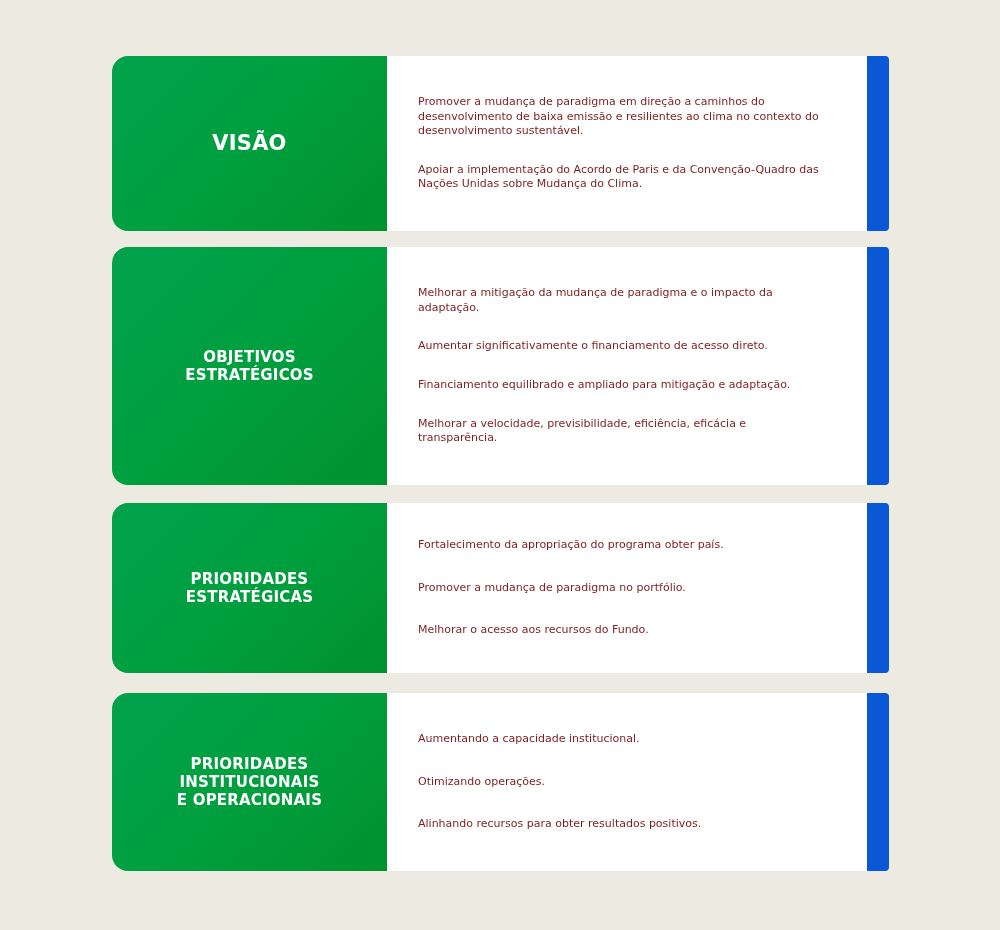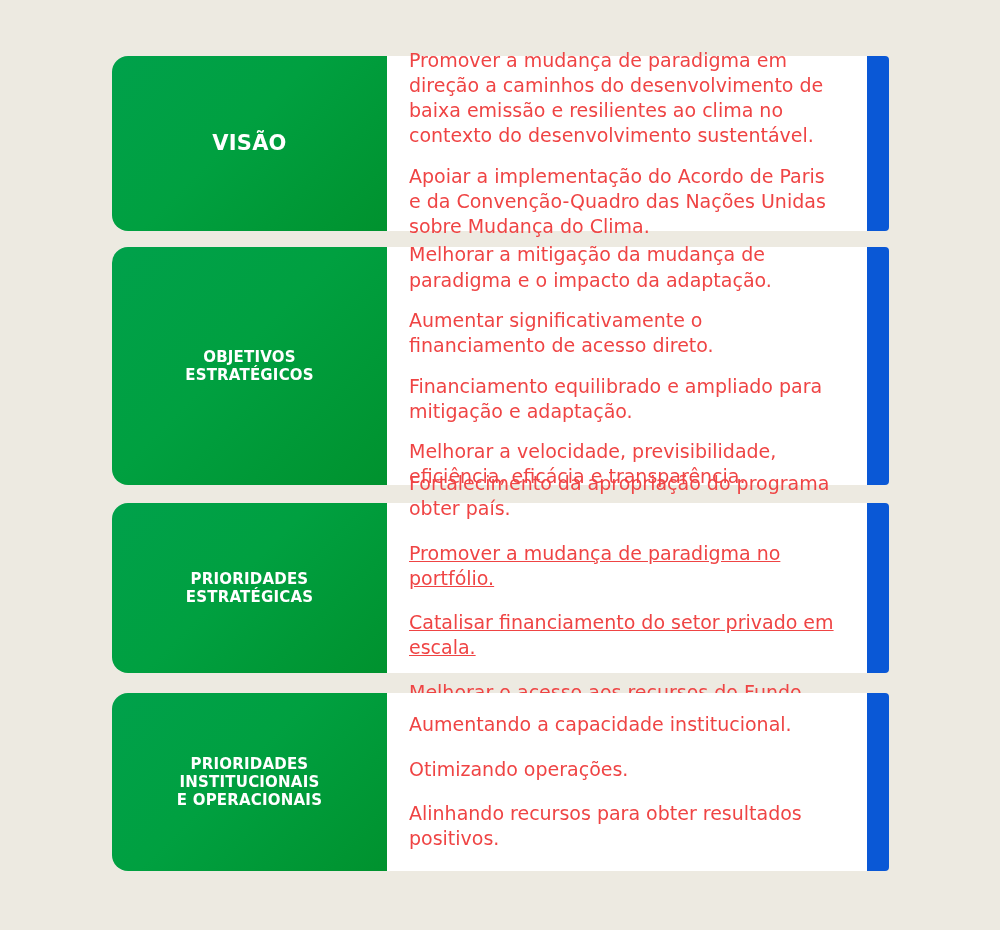--- a/index.html
+++ b/index.html
@@ -52,42 +52,42 @@
     position: relative;
     flex: 1;
     background: #ffffff;
     display: flex;
     flex-direction: column;
     justify-content: center;
     padding: 10px 30px 10px 22px;
     box-sizing: border-box;
   }
   .content-cell p {
-    margin: 0;
-    color: #ef4444;
-    font-size: 19px;
+    margin: 9px;
+    color: #7f1d1d;
+    font-size: 11px;
     line-height: 1.33;
   }
   .content-cell p + p {
     margin-top: 15px;
   }
   .accent-bar {
     width: 22px;
     background: #0a58d6;
     border-radius: 0 4px 4px 0;
   }
   
   #row-0 { left: 112px; top: 56px; width: 777px; height: 175px; }
   #row-1 { left: 112px; top: 247px; width: 777px; height: 238px; }
   #row-2 { left: 112px; top: 503px; width: 777px; height: 170px; }
   #row-3 { left: 112px; top: 693px; width: 777px; height: 178px; }
 
   #row-0 .content-cell { padding-top: 14px; padding-bottom: 14px; }
   #row-1 .content-cell p + p { margin-top: 15px; }
-  #row-2 .content-cell p + p { margin-top: 19px; text-decoration: underline; }
+  #row-2 .content-cell p + p { margin-top: 19px; }
   #row-3 .content-cell p + p { margin-top: 19px; }
 </style>
 </head>
 <body>
 
 <div id="board">
 
   <div class="row" id="row-0">
     <div class="label-cell">
       <div class="label-text big">VISÃO</div>
@@ -114,21 +114,20 @@
   </div>
 
   <div class="row" id="row-2">
     <div class="label-cell">
       <div class="label-text">PRIORIDADES
 ESTRATÉGICAS</div>
     </div>
     <div class="content-cell">
       <p>Fortalecimento da apropriação do programa obter país.</p>
       <p>Promover a mudança de paradigma no portfólio.</p>
-      <p>Catalisar financiamento do setor privado em escala.</p>
       <p>Melhorar o acesso aos recursos do Fundo.</p>
     </div>
     <div class="accent-bar"></div>
   </div>
 
   <div class="row" id="row-3">
     <div class="label-cell">
       <div class="label-text">PRIORIDADES
 INSTITUCIONAIS
 E OPERACIONAIS</div>

